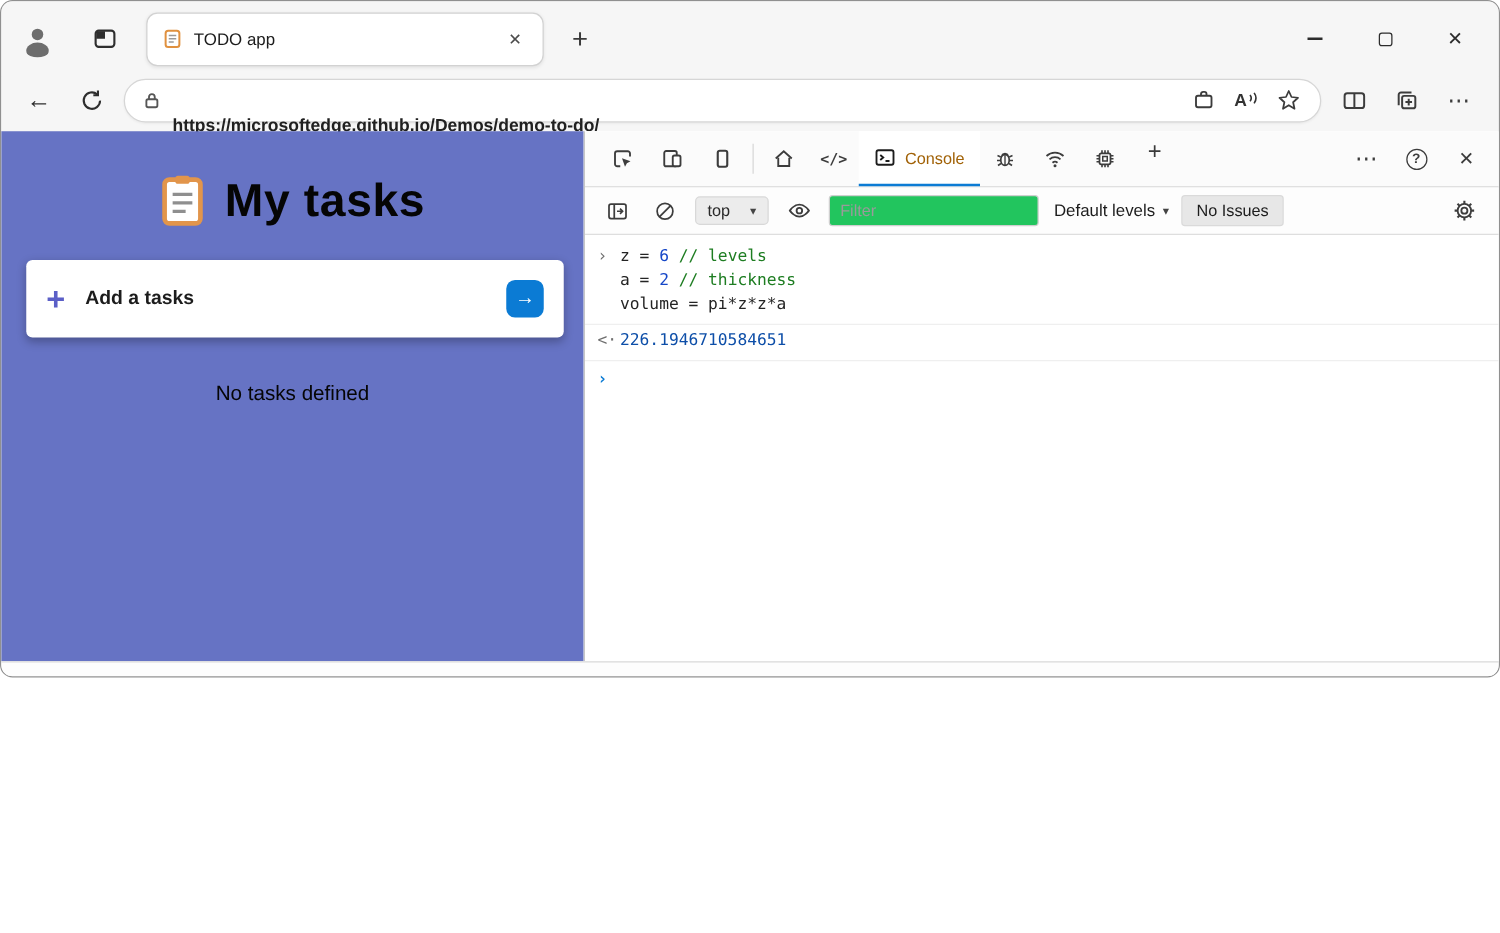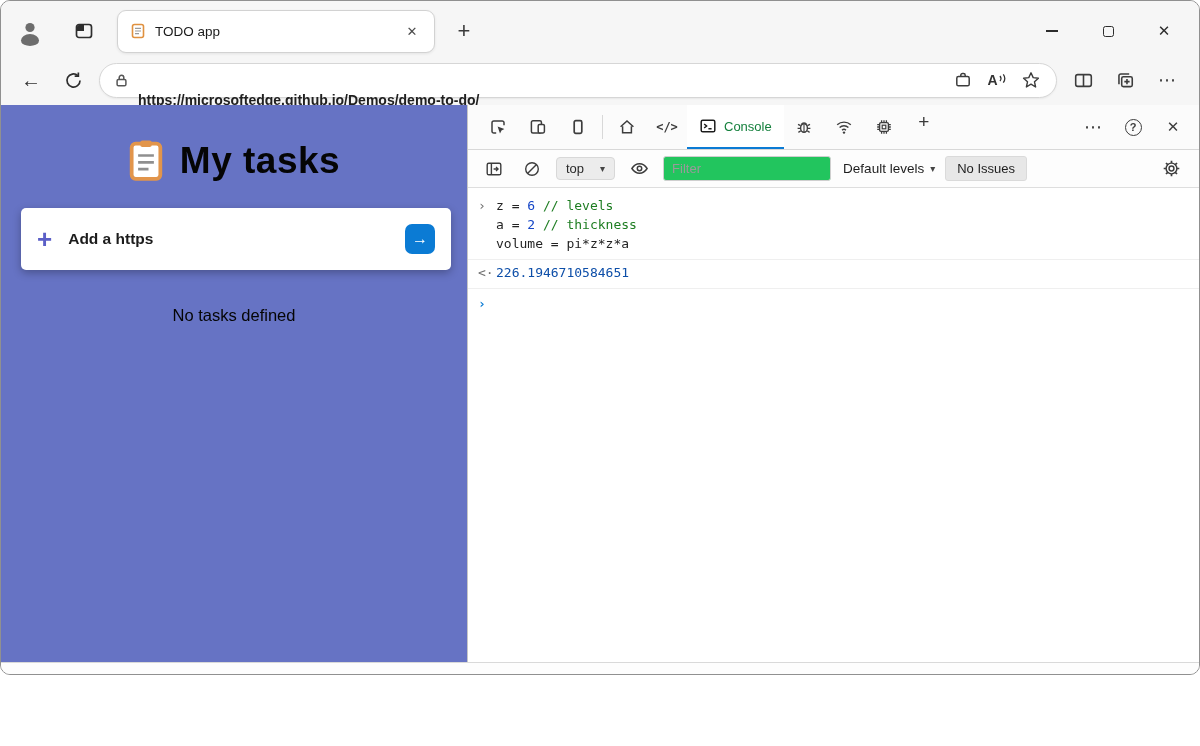--- a/index.html
+++ b/index.html
@@ -1,21 +1,21 @@
 <!DOCTYPE html>
 <html style="--accent: #0b7bd4; --app-bg: #6673c4; --tok-num: #1546c7; --tok-comment: #1e7d22; --result-blue: #0d4ea8;"><head>
 <meta charset="utf-8">
 <style>
   :root{
     --accent:#0b7bd4; --app-bg:#6673c4; --tok-num:#1546c7; --tok-comment:#1e7d22; --result-blue:#0d4ea8;
     --chrome-bg:#f6f6f6; --line:#dcdcdc; --icon:#3d3d3d;
   }
   *{box-sizing:border-box; margin:0; padding:0;}
   body{width:1200px;height:746px;background:#fff;font-family:"Liberation Sans",sans-serif;}
-  .window{width:1200px;height:675px;border:1px solid #909090;border-radius:10px;overflow:hidden;background:var(--chrome-bg);display:flex;flex-direction:column;}
+  .window{width:1200px;height:542px;border:1px solid #909090;border-radius:10px;overflow:hidden;background:var(--chrome-bg);display:flex;flex-direction:column;}
 
   
   .titlebar{height:60px;display:flex;align-items:center;padding:0 20px 0 14px;background:var(--chrome-bg);flex:0 0 auto;}
   .avatar-btn{width:30px;height:30px;border-radius:50%;overflow:hidden;background:#d8d8d8;margin-right:22px;cursor:pointer;flex:0 0 auto;}
   .icon-btn{border:none;background:transparent;display:flex;align-items:center;justify-content:center;cursor:pointer;}
   .tb-icon{width:34px;height:34px;border-radius:6px;}
   .tab{width:318px;height:43px;background:#fff;border:1px solid #d2d2d2;border-radius:9px;display:flex;align-items:center;padding:0 10px 0 12px;margin-left:16px;box-shadow:0 1px 3px rgba(0,0,0,.08);cursor:pointer;}
   .tab-title{font-size:13.5px;color:#1b1b1b;margin-left:9px;flex:1;text-align:left;}
   .tab-close{font-size:13px;color:#4c4c4c;width:24px;height:24px;border-radius:5px;}
   .newtab{font-size:22px;color:#3a3a3a;width:34px;height:34px;margin-left:12px;font-weight:400;}
@@ -46,21 +46,21 @@
   .add-plus{font-size:26px;font-weight:bold;color:#5b5fc7;margin-right:16px;line-height:26px;}
   .add-label{flex:1;font-size:15.5px;font-weight:bold;color:#1c1c1c;text-align:left;}
   .submit-btn{width:30px;height:30px;border:none;border-radius:7px;background:var(--accent);color:#fff;font-size:16px;font-weight:bold;cursor:pointer;display:flex;align-items:center;justify-content:center;}
   .empty-msg{margin-top:36px;text-align:center;font-size:16.5px;color:#050505;}
 
   
   .devtools{flex:1;background:#fff;border-left:1px solid #c6c6c6;display:flex;flex-direction:column;min-width:0;}
   .dt-tabbar{height:45px;flex:0 0 45px;display:flex;align-items:stretch;background:#fbfbfb;border-bottom:1px solid #d8d8d8;padding:0 6px 0 10px;}
   .dt-tabbar .icon-btn{width:40px;}
   .vsep{width:1px;background:#d8d8d8;margin:10px 4px;}
-  .dt-tab{display:flex;align-items:center;gap:7px;padding:0 12px;border:none;background:transparent;cursor:pointer;font-size:13px;color:#15803d;}
+  .dt-tab{display:flex;align-items:center;gap:7px;padding:0 12px;border:none;background:transparent;cursor:pointer;font-size:13px;color:#a16207;}
   .dt-tab.active{border-bottom:2.5px solid var(--accent);background:#fff;}
   .src-glyph{font-family:"DejaVu Sans Mono",monospace;font-size:12px;font-weight:bold;color:var(--icon);}
   .dt-right{display:flex;align-items:center;}
   .help-circle{width:17px;height:17px;border:1.5px solid #3c3c3c;border-radius:50%;font-size:11px;font-weight:bold;color:#3c3c3c;display:flex;align-items:center;justify-content:center;}
   .x-glyph{font-size:15px;color:#3c3c3c;}
   .dots{font-size:18px;color:#3c3c3c;line-height:10px;}
 
   .dt-toolbar{height:38px;flex:0 0 38px;display:flex;align-items:center;gap:10px;padding:0 14px 0 12px;background:#fdfdfd;border-bottom:1px solid #dedede;}
   .dt-toolbar .icon-btn{width:28px;height:26px;border-radius:4px;}
   .context-pill{display:flex;align-items:center;gap:16px;background:#ececec;border:1px solid #d8d8d8;border-radius:4px;padding:3px 9px;font-size:13px;color:#2a2a2a;cursor:pointer;}
@@ -214,21 +214,21 @@
               <line x1="5.6" y1="9.2" x2="14.4" y2="9.2" stroke="#8f8f8f" stroke-width="1.5"></line>
               <line x1="5.6" y1="13" x2="14.4" y2="13" stroke="#8f8f8f" stroke-width="1.5"></line>
               <line x1="5.6" y1="16.8" x2="11.4" y2="16.8" stroke="#8f8f8f" stroke-width="1.5"></line>
             </svg>
         </span>
         <span class="app-title">My tasks</span>
       </div>
 
       <div class="add-card">
         <span class="add-plus">+</span>
-        <span class="add-label">Add a https</span>
+        <span class="add-label">Add a tasks</span>
         <button class="submit-btn">
             <span>→</span>
           </button>
       </div>
 
       <div class="empty-msg">No tasks defined</div>
     </div>
 
     <div class="devtools">
 

